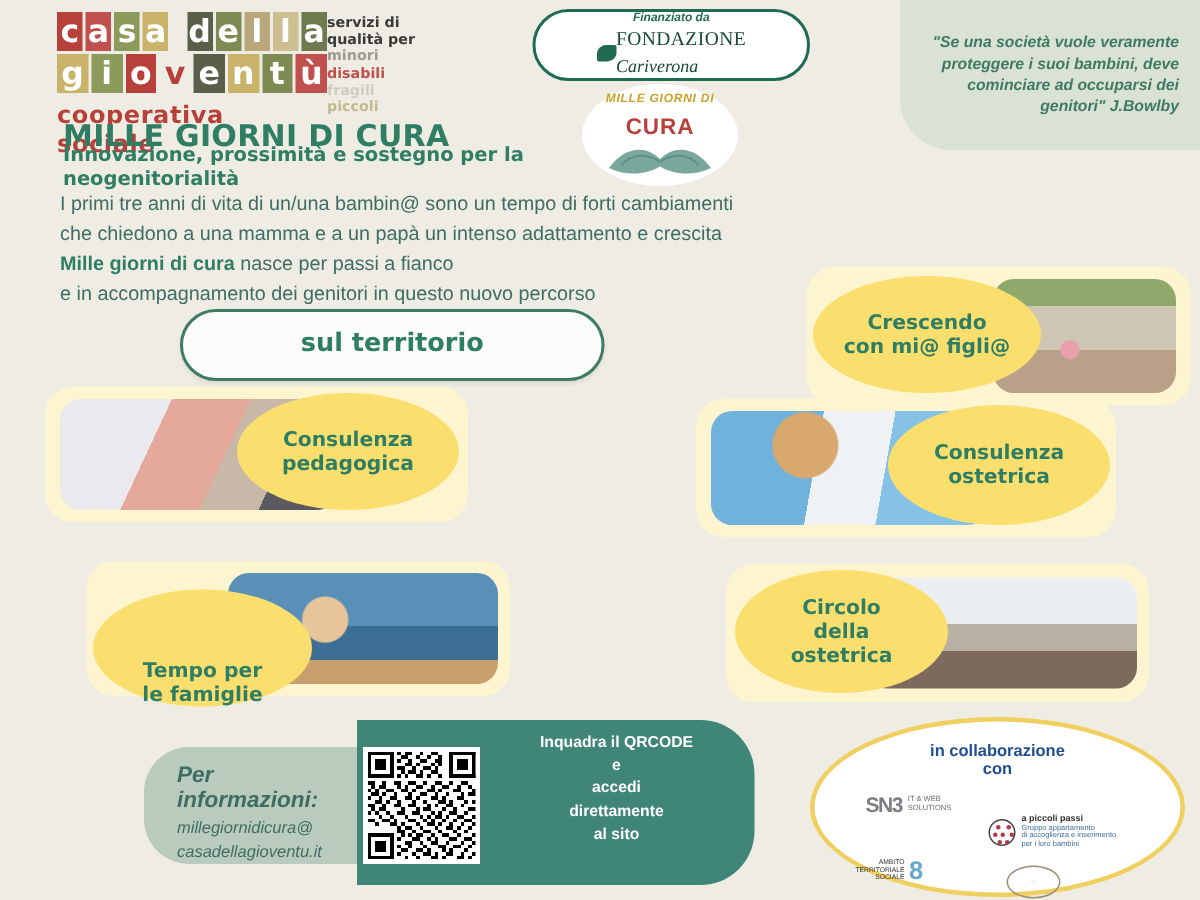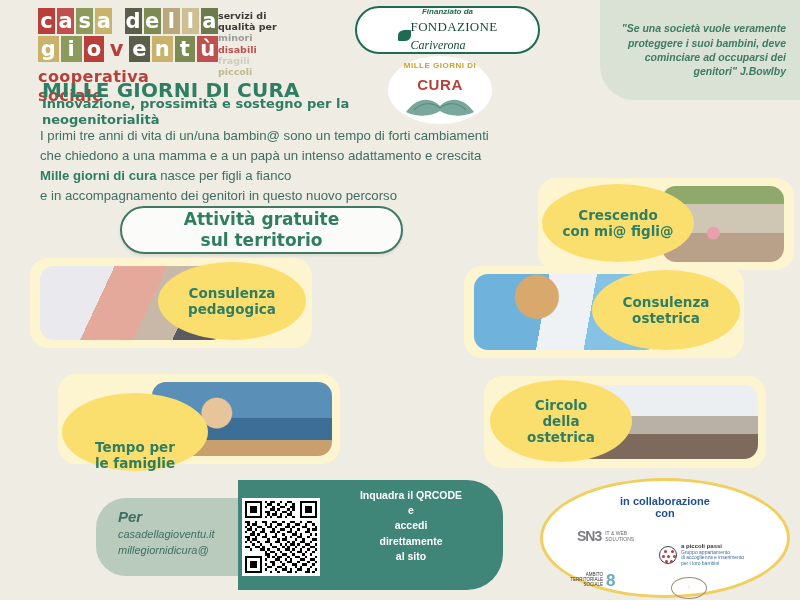--- a/index.html
+++ b/index.html
@@ -49,21 +49,21 @@
   .fond-n2 { font-family:"Liberation Serif", serif; font-style:italic; font-size:12px; color:#17493a; line-height:1.05; }
 
   
   .mgc {
     position:absolute; left:388px; top:56px; width:104px; height:68px;
     background:#ffffff; border-radius:50%;
     display:flex; align-items:center; justify-content:center;
   }
   .mgc-arc {
     position:absolute; top:5px; left:0; right:0; text-align:center;
-    font-size:8px; font-weight:700; color:#c9a227; letter-spacing:.5px;
+    font-size:8px; font-weight:700; color:#c9a227; letter-spacing:.5px;font-style:italic;
   }
   .mgc-cura {
     position:absolute; top:20px; left:0; right:0; text-align:center;
     font-size:15px; font-weight:700; color:#b7413a; letter-spacing:.6px;
   }
   .mgc-hands {
     position:absolute; bottom:6px; left:16px; width:72px; height:26px;
   }
 
   
@@ -266,26 +266,25 @@
   <div class="quote">
     <p>"Se una società vuole veramente proteggere i suoi bambini, deve cominciare ad occuparsi dei genitori" J.Bowlby</p>
   </div>
 
   <div class="title-main">MILLE GIORNI DI CURA</div>
   <div class="title-sub">Innovazione, prossimità e sostegno per la neogenitorialità</div>
 
   <div class="body-txt">
     <p>I primi tre anni di vita di un/una bambin@ sono un tempo di forti cambiamenti</p>
     <p>che chiedono a una mamma e a un papà un intenso adattamento e crescita</p>
-    <p><b>Mille giorni di cura</b><span> nasce per figli a fianco</span></p>
+    <p><b>Mille giorni di cura</b><span> nasce per passi a fianco</span></p>
     <p class="l4">e in accompagnamento dei genitori in questo nuovo percorso</p>
   </div>
 
   <div class="badge">
-    <span>Attività gratuite</span>
     <span>sul territorio</span>
   </div>
 
   <div class="card" id="card-crescendo">
     <div class="photo ph-crescendo"></div>
     <div class="bubble">
       <span><span>Crescendo</span><br><span>con mi@ figli@</span></span>
     </div>
   </div>
 
@@ -312,22 +311,23 @@
 
   <div class="card" id="card-circolo">
     <div class="photo ph-circolo"></div>
     <div class="bubble">
       <span><span>Circolo</span><br><span>della</span><br><span>ostetrica</span></span>
     </div>
   </div>
 
   <div class="info-box">
     <div class="info-t1">Per</div>
+    <div class="info-t1">informazioni:</div>
+    <div class="info-mail">millegiornidicura@</div>
     <div class="info-mail">casadellagioventu.it</div>
-    <div class="info-mail">millegiornidicura@</div>
   </div>
 
   <div class="qr-panel">
     <div class="qr-code">
       <svg viewBox="0 0 29 29" width="72" height="72" shape-rendering="crispEdges">
         <rect width="29" height="29" fill="#fff"></rect>
         <g fill="#000">
           <rect x="0" y="0" width="7" height="1"></rect>
             <rect x="0" y="6" width="7" height="1"></rect>
           <rect x="0" y="0" width="1" height="7"></rect>

